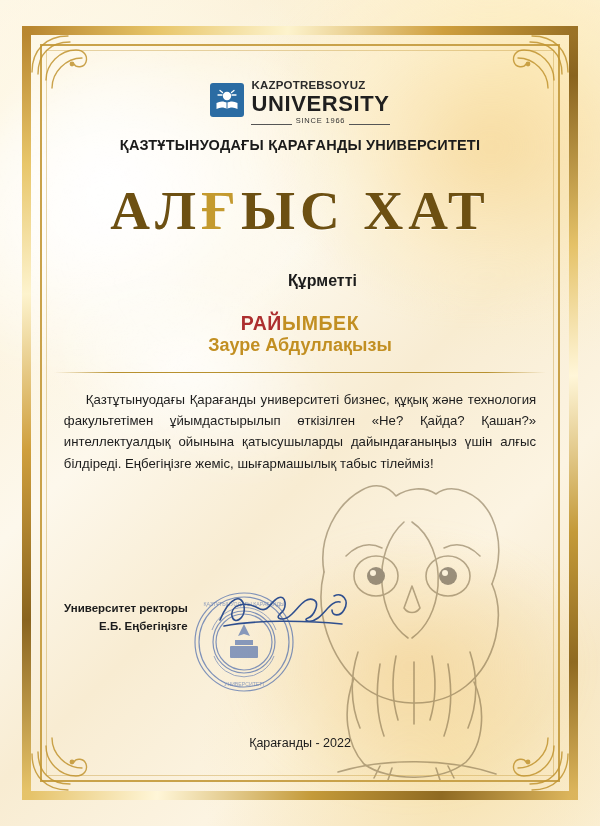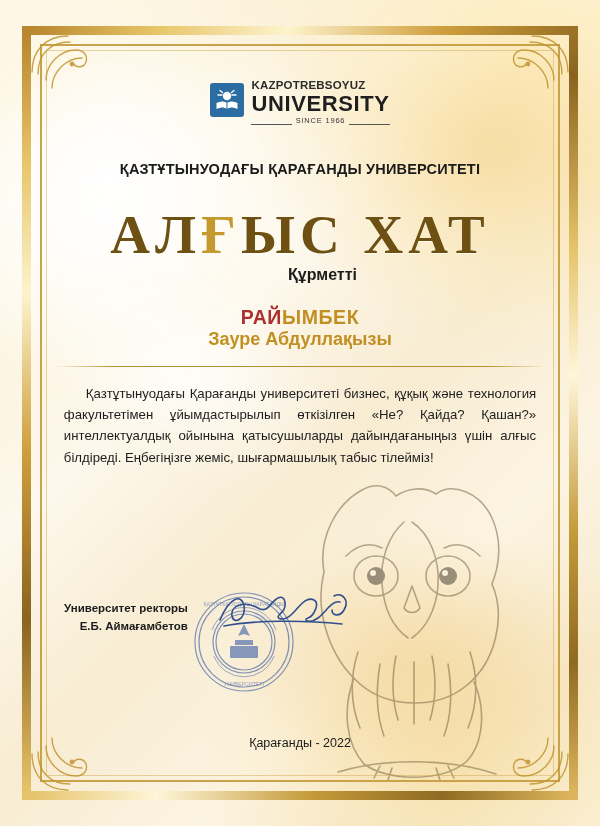--- a/index.html
+++ b/index.html
@@ -147,21 +147,21 @@
   }
   .logo-rule .ln { flex: 1; height: 1px; background: #555; }
   .logo-since {
     font-size: 7.5px;
     letter-spacing: 0.8px;
     color: #333;
   }
 
   
   .univ-name {
-    margin-top: 36px;
+    margin-top: 12px;
     font-size: 14.5px;
     font-weight: bold;
     letter-spacing: 0.2px;
     color: #1b1b1b;
     text-align: center;
   }
 
   
   .title {
     margin-top: 26px;
@@ -170,20 +170,21 @@
     font-weight: bold;
     letter-spacing: 5px;
     color: #6d5012;
     text-align: right;
     text-shadow: 0 1px 0 rgba(255,255,255,0.75);
   }
   .title .accent { color: #c49a2f; }
 
   
   .greeting {
+    margin-top: 30px;
     font-size: 16px;
     font-weight: bold;
     color: #1c1c1c;
     padding-left: 45px;
   }
 
   
   .recipient-last {
     margin-top: 22px;
     font-size: 19.5px;
@@ -417,21 +418,21 @@
             <path d="M22 66 A32 32 0 0 0 82 66"></path>
           </g>
           <g fill="#3b5ea8" opacity="0.75" font-family="Liberation Sans, sans-serif" font-size="5.2">
             <text x="52" y="16" text-anchor="middle">ҚАЗТҰТЫНУОДАҒЫ ҚАРАҒАНДЫ</text>
             <text x="52" y="96" text-anchor="middle">УНИВЕРСИТЕТІ</text>
           </g>
         </svg>
       </div>
       <div class="sign-title">
         <div>Университет ректоры</div>
-        <div>Е.Б. Аймағамбетов</div>
+        <div>Е.Б. Еңбегіңізге</div>
       </div>
       <div class="sign-scribble">
         <svg viewBox="0 0 140 48" xmlns="http://www.w3.org/2000/svg">
           <g fill="none" stroke="#2f4f8f" stroke-width="1.6" stroke-linecap="round">
             <path d="M6 34 C16 10 28 8 30 20 C32 32 20 40 18 30 C16 20 30 14 44 22 C54 28 56 16 64 12 C72 8 74 22 66 28 C60 33 70 36 78 28 C86 20 92 10 100 14 C106 17 100 30 94 32 C88 34 96 38 104 32 C112 26 118 14 126 16"></path>
             <path d="M120 10 C128 6 136 14 130 24 C126 31 118 30 118 24"></path>
             <path d="M10 40 C40 34 90 34 128 38"></path>
           </g>
         </svg>
       </div>

